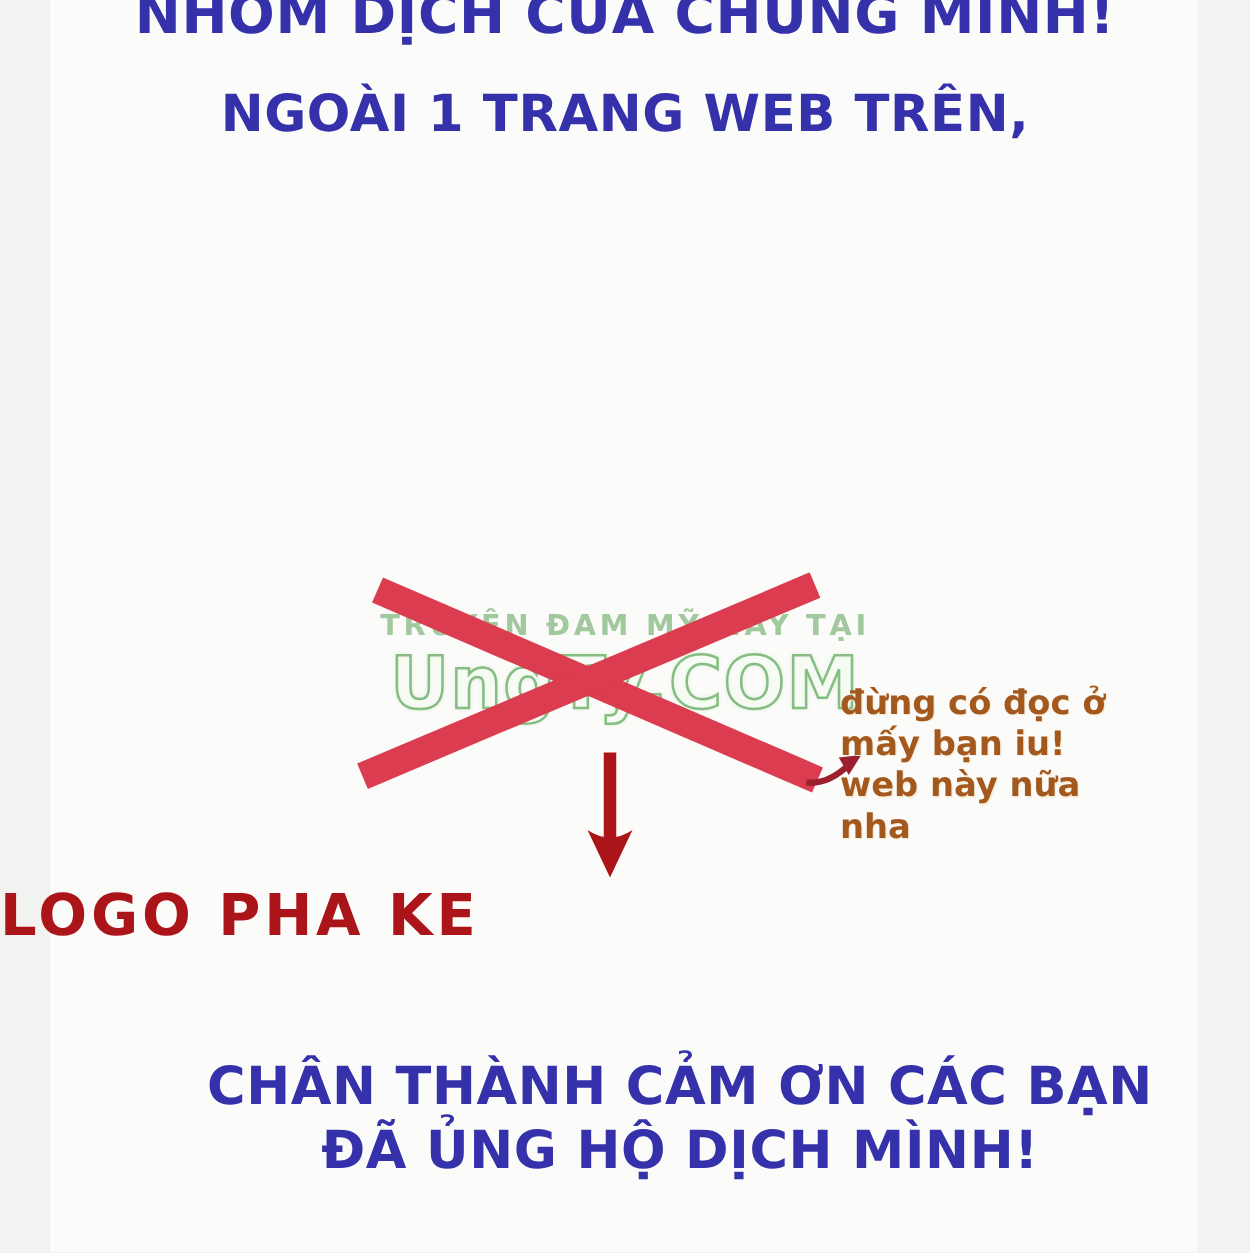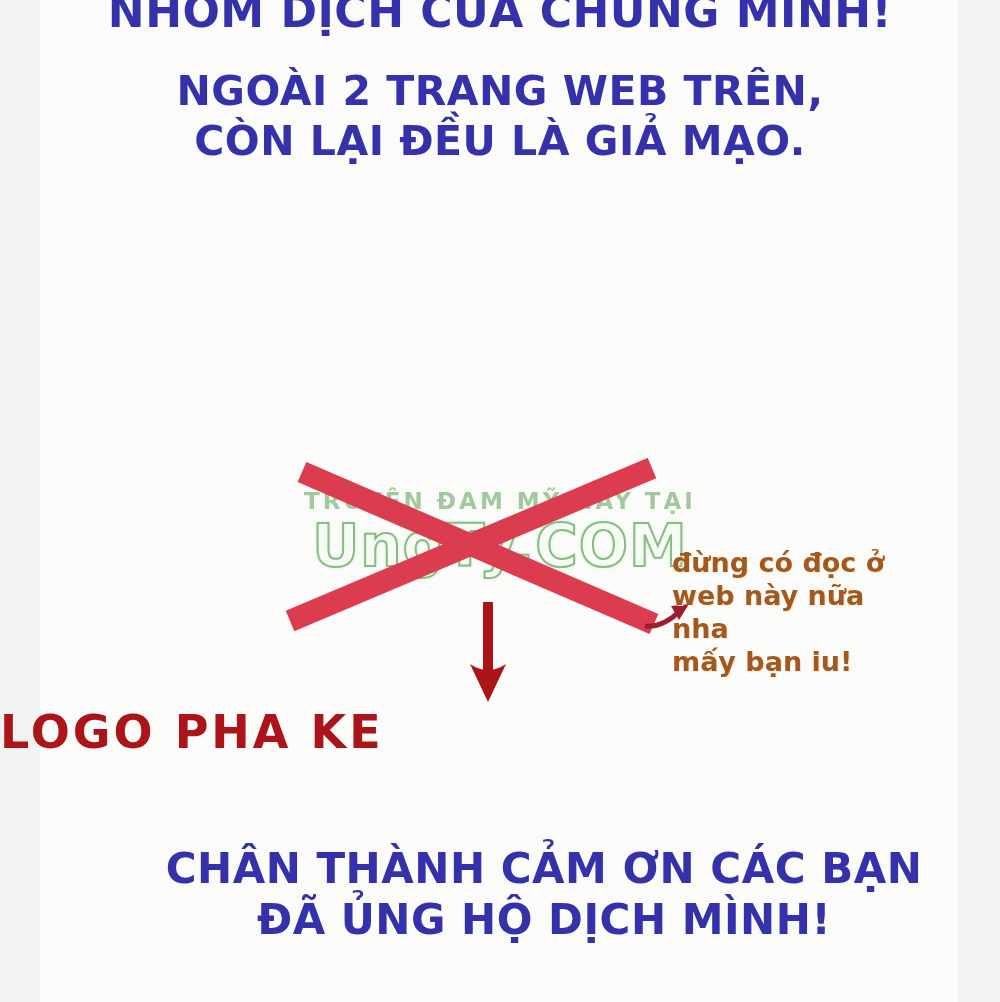--- a/index.html
+++ b/index.html
@@ -84,22 +84,21 @@
 </head>
 <body>
 
 <div class="page">
   <div class="gutter left"></div>
   <div class="gutter right"></div>
 
   <div class="blue-line title-line">NHÓM DỊCH CỦA CHÚNG MÌNH!</div>
 
   <div class="intro-block">
-    <div class="blue-line l">NGOÀI 2 TRANG WEB TRÊN,</div>
-    <div class="blue-line l">CÒN LẠI ĐỀU LÀ GIẢ MẠO.</div>
+    <div class="blue-line l">NGOÀI 1 TRANG WEB TRÊN,</div>
   </div>
 
 
   <div class="logo-block">
     <div class="logo-tagline">TRUYỆN ĐAM MỸ HAY TẠI</div>
     <div class="logo-site">UngTy.COM</div>
   </div>
 
   <svg class="red-cross" viewBox="0 0 395 178" xmlns="http://www.w3.org/2000/svg">
     <line x1="24" y1="14" x2="376" y2="166" stroke="#dc3c4f" stroke-width="22"></line>
@@ -113,21 +112,21 @@
 
   <svg class="curved-arrow" viewBox="0 0 48 34" xmlns="http://www.w3.org/2000/svg">
     <path d="M2 28 Q20 30 38 12" fill="none" stroke="#9c1f2e" stroke-width="5"></path>
     <path d="M28 8 L46 6 L36 22 Z" fill="#9c1f2e"></path>
   </svg>
 
   <div class="logo-fake-label">LOGO PHA KE</div>
 
   <div class="side-note">
     <div>đừng có đọc ở</div>
+    <div>mấy bạn iu!</div>
     <div>web này nữa nha</div>
-    <div>mấy bạn iu!</div>
   </div>
 
   <div class="thanks-block">
     <div class="blue-line l">CHÂN THÀNH CẢM ƠN CÁC BẠN</div>
     <div class="blue-line l">ĐÃ ỦNG HỘ DỊCH MÌNH!</div>
   </div>
 </div>
 
 </body></html>

